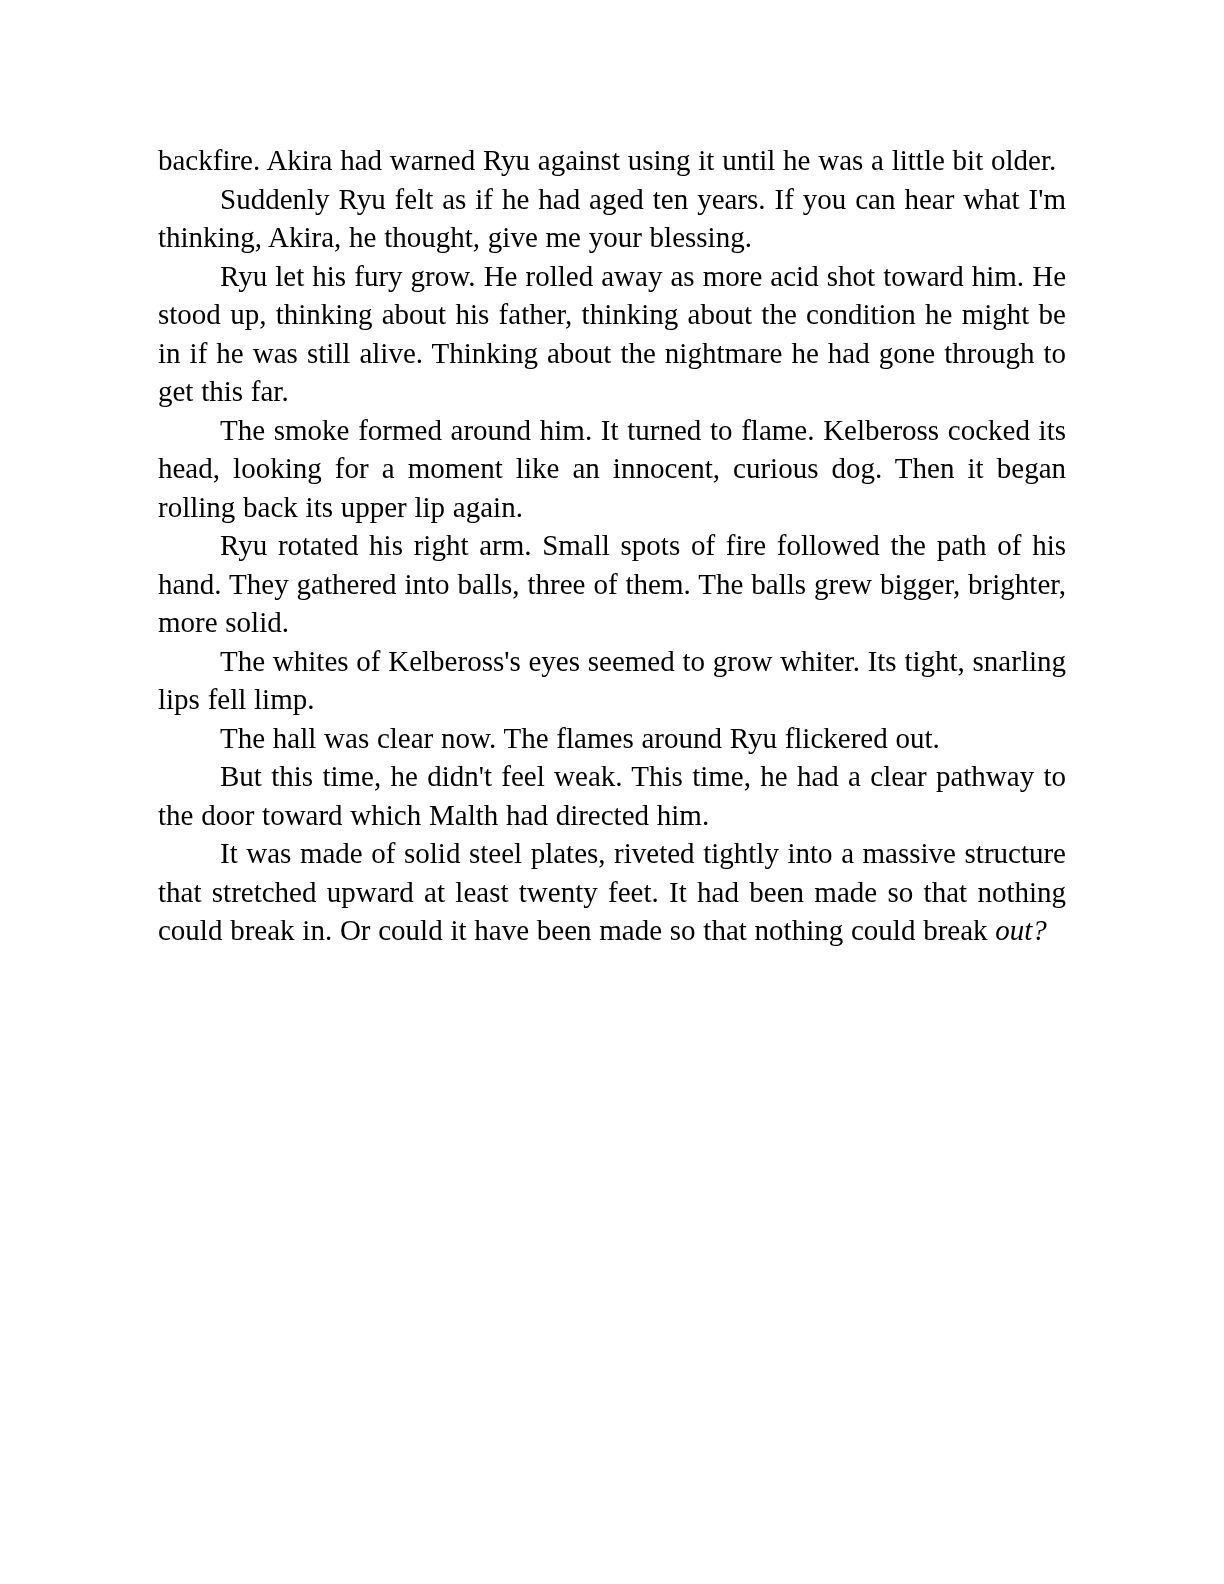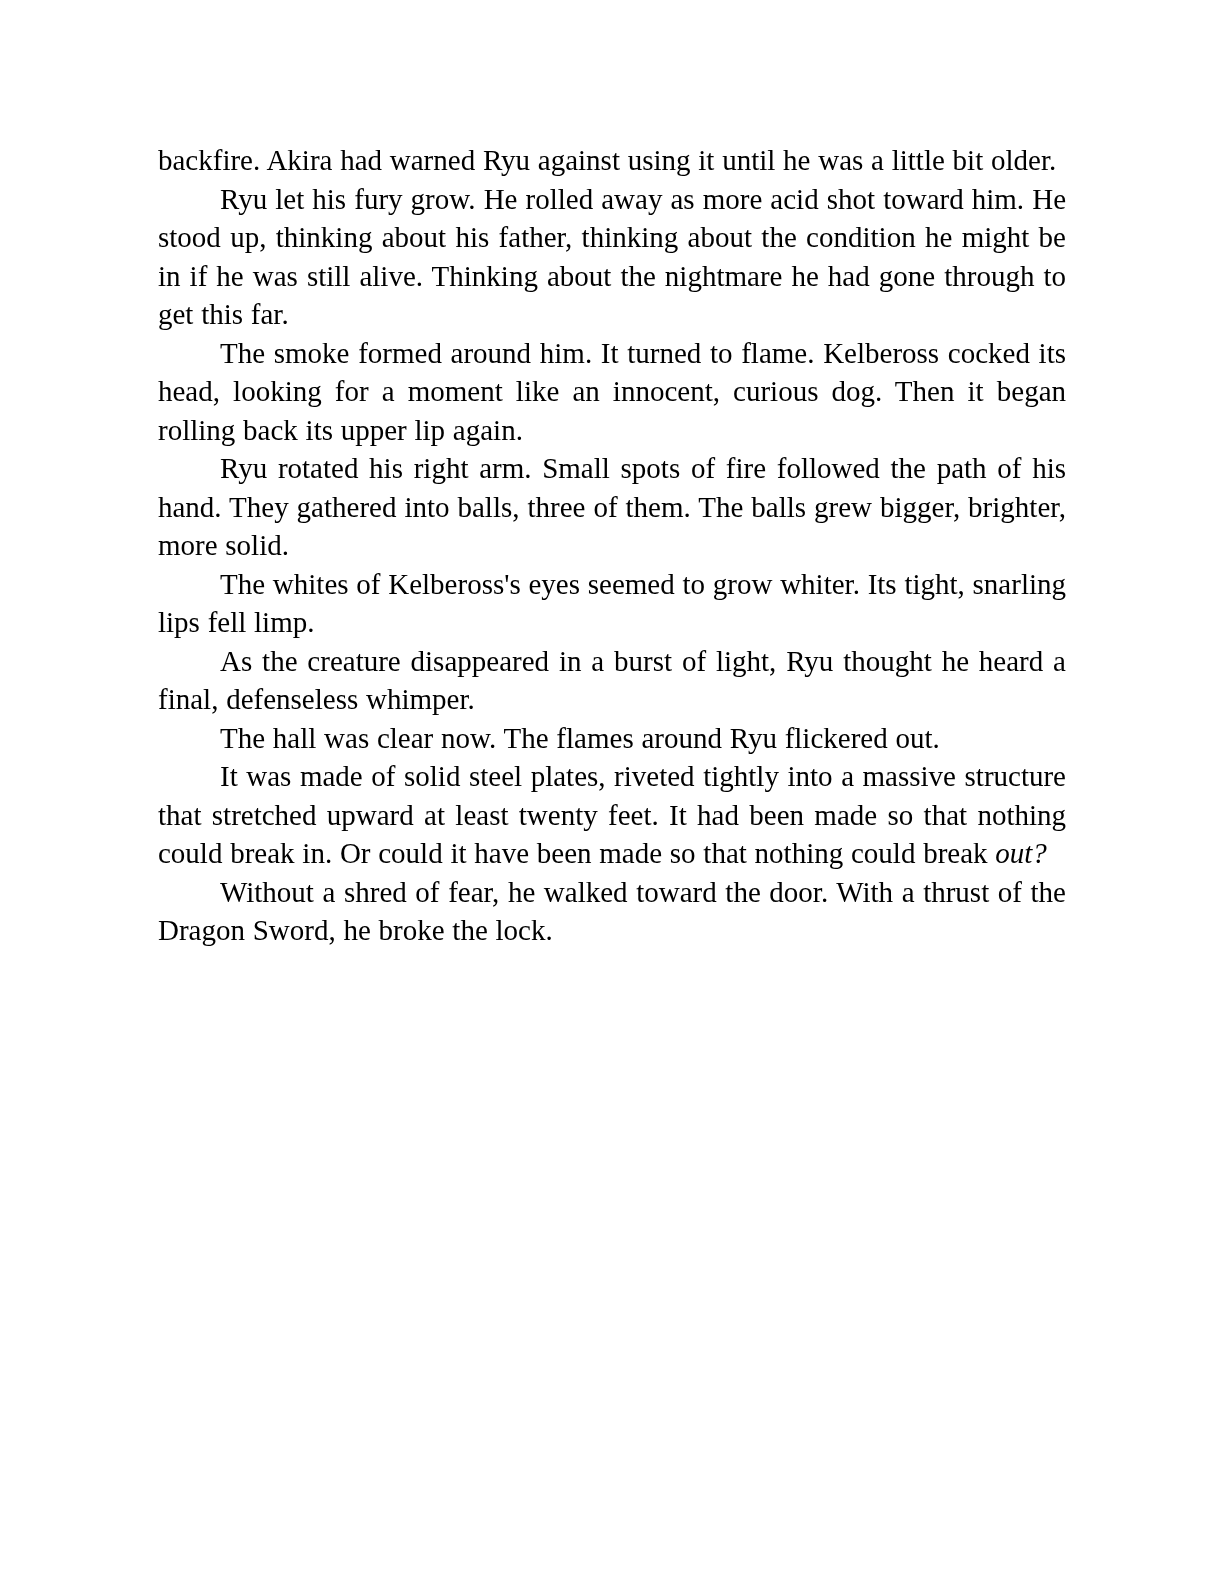--- a/index.html
+++ b/index.html
@@ -37,22 +37,22 @@
   .italic {
     font-style: italic;
   }
 </style>
 </head>
 <body>
 
 <div class="page">
   <div class="text-block">
       <p class="para"><span class="">backfire. Akira had warned Ryu against using it until he was a little bit older.</span></p>
+      <p class="para indent"><span class="">Suddenly Ryu felt as if he had aged ten years. If you can hear what I'm thinking, Akira, he thought, give me your blessing.</span></p>
       <p class="para indent"><span class="">Ryu let his fury grow. He rolled away as more acid shot toward him. He stood up, thinking about his father, thinking about the condition he might be in if he was still alive. Thinking about the nightmare he had gone through to get this far.</span></p>
       <p class="para indent"><span class="">The smoke formed around him. It turned to flame. Kelbeross cocked its head, looking for a moment like an innocent, curious dog. Then it began rolling back its upper lip again.</span></p>
       <p class="para indent"><span class="">Ryu rotated his right arm. Small spots of fire followed the path of his hand. They gathered into balls, three of them. The balls grew bigger, brighter, more solid.</span></p>
       <p class="para indent"><span class="">The whites of Kelbeross's eyes seemed to grow whiter. Its tight, snarling lips fell limp.</span></p>
-      <p class="para indent"><span class="">As the creature disappeared in a burst of light, Ryu thought he heard a final, defenseless whimper.</span></p>
       <p class="para indent"><span class="">The hall was clear now. The flames around Ryu flickered out.</span></p>
+      <p class="para indent"><span class="">But this time, he didn't feel weak. This time, he had a clear pathway to the door toward which Malth had directed him.</span></p>
       <p class="para indent"><span class="">It was made of solid steel plates, riveted tightly into a massive structure that stretched upward at least twenty feet. It had been made so that nothing could break in. Or could it have been made so that nothing could break </span><span class="italic">out?</span></p>
-      <p class="para indent"><span class="">Without a shred of fear, he walked toward the door. With a thrust of the Dragon Sword, he broke the lock.</span></p>
     </div>
 </div>
 
 </body></html>

